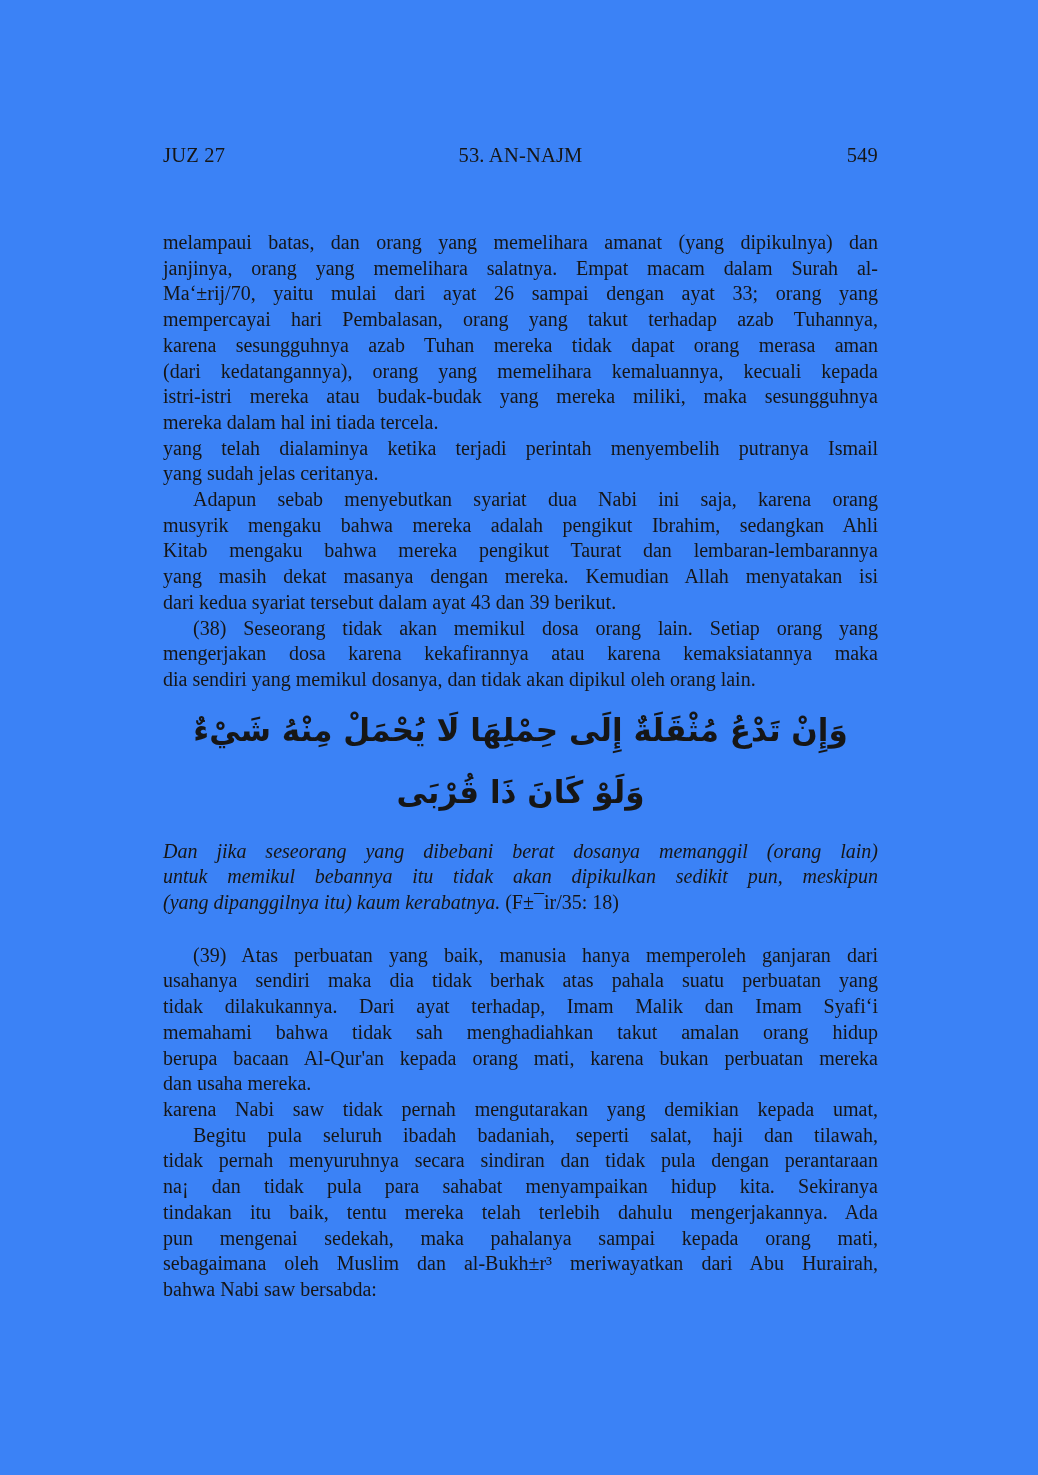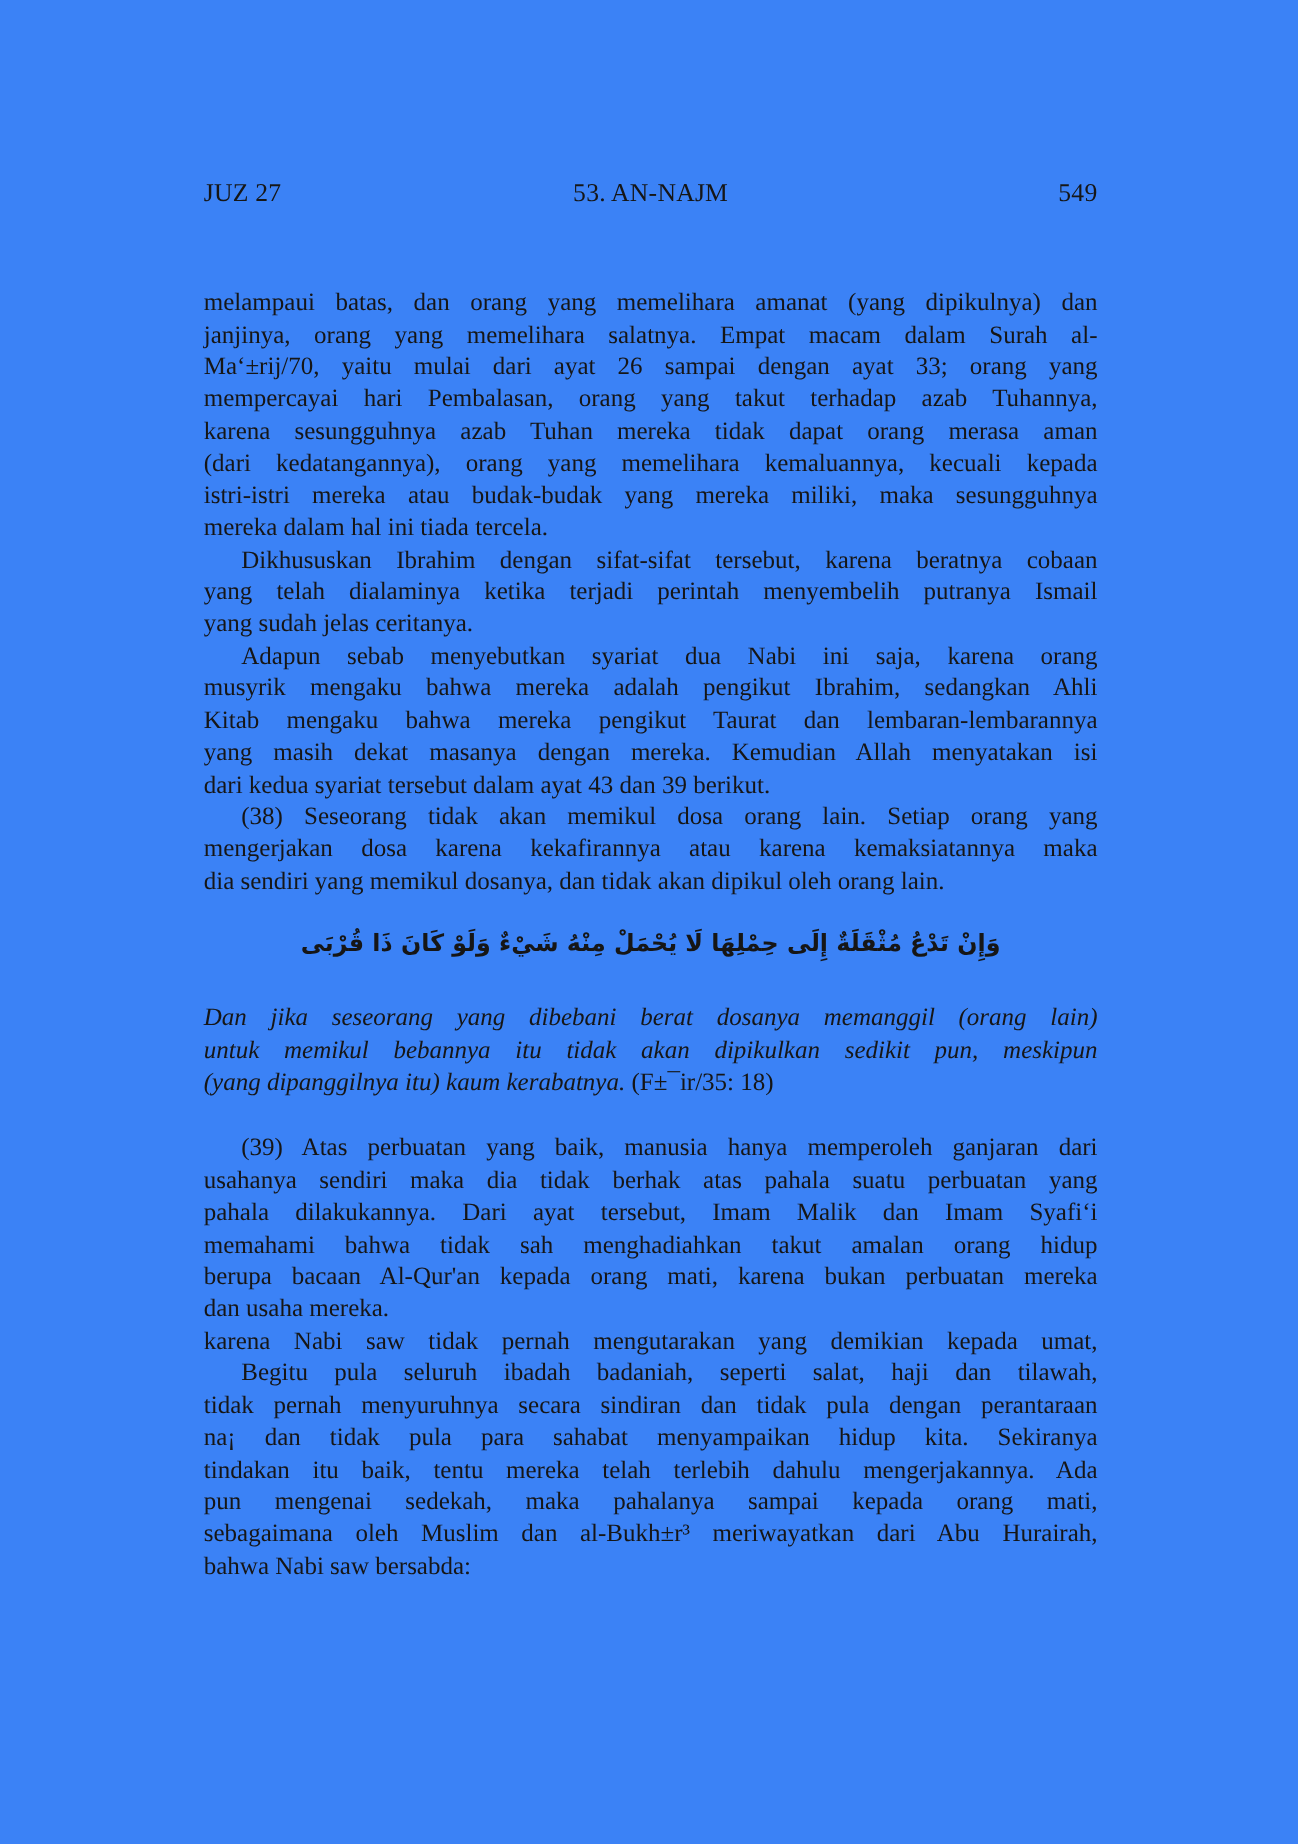--- a/index.html
+++ b/index.html
@@ -43,21 +43,21 @@
   }
   .line.last { text-align-last: left; }
   .line.indent { text-indent: 30px; }
   .line .roman { font-style: normal; }
   .line .it    { }
   .arabic {
     direction: rtl;
     text-align: center;
     font-family: "DejaVu Sans", sans-serif;
     font-weight: bold;
-    font-size: 19px;
+    font-size: 31px;
     line-height: 62px;
     margin: 6px 0 16px 0;
     text-align-last: center;
   }
 </style>
 </head>
 <body>
 
 <div class="page">
   <div class="header">
@@ -70,21 +70,20 @@
         <div class="line">melampaui batas, dan orang yang memelihara amanat (yang dipikulnya) dan</div>
         <div class="line">janjinya, orang yang memelihara salatnya. Empat macam dalam Surah al-</div>
         <div class="line">Ma‘±rij/70, yaitu mulai dari ayat 26 sampai dengan ayat 33; orang yang</div>
         <div class="line">mempercayai hari Pembalasan, orang yang takut terhadap azab Tuhannya,</div>
         <div class="line">karena sesungguhnya azab Tuhan mereka tidak dapat orang merasa aman</div>
         <div class="line">(dari kedatangannya), orang yang memelihara kemaluannya, kecuali kepada</div>
         <div class="line">istri-istri mereka atau budak-budak yang mereka miliki, maka sesungguhnya</div>
         <div class="line last">mereka dalam hal ini tiada tercela.</div>
       </div>
       <div class="para">
-        <div class="line indent">Dikhususkan Ibrahim dengan sifat-sifat tersebut, karena beratnya cobaan</div>
         <div class="line">yang telah dialaminya ketika terjadi perintah menyembelih putranya Ismail</div>
         <div class="line last">yang sudah jelas ceritanya.</div>
       </div>
       <div class="para">
         <div class="line indent">Adapun sebab menyebutkan syariat dua Nabi ini saja, karena orang</div>
         <div class="line">musyrik mengaku bahwa mereka adalah pengikut Ibrahim, sedangkan Ahli</div>
         <div class="line">Kitab mengaku bahwa mereka pengikut Taurat dan lembaran-lembarannya</div>
         <div class="line">yang masih dekat masanya dengan mereka. Kemudian Allah menyatakan isi</div>
         <div class="line last">dari kedua syariat tersebut dalam ayat 43 dan 39 berikut.</div>
       </div>
@@ -95,21 +94,21 @@
       </div>
       <div class="arabic">وَإِنْ تَدْعُ مُثْقَلَةٌ إِلَى حِمْلِهَا لَا يُحْمَلْ مِنْهُ شَيْءٌ وَلَوْ كَانَ ذَا قُرْبَى</div>
       <div class="para italic">
         <div class="line">Dan jika seseorang yang dibebani berat dosanya memanggil (orang lain)</div>
         <div class="line">untuk memikul bebannya itu tidak akan dipikulkan sedikit pun, meskipun</div>
         <div class="line last"><span class="it">(yang dipanggilnya itu) kaum kerabatnya. </span><span class="roman">(F±¯ir/35: 18)</span></div>
       </div>
       <div class="para space-before">
         <div class="line indent">(39) Atas perbuatan yang baik, manusia hanya memperoleh ganjaran dari</div>
         <div class="line">usahanya sendiri maka dia tidak berhak atas pahala suatu perbuatan yang</div>
-        <div class="line">pahala dilakukannya. Dari ayat tersebut, Imam Malik dan Imam Syafi‘i</div>
+        <div class="line">tidak dilakukannya. Dari ayat terhadap, Imam Malik dan Imam Syafi‘i</div>
         <div class="line">memahami bahwa tidak sah menghadiahkan takut amalan orang hidup</div>
         <div class="line">berupa bacaan Al-Qur'an kepada orang mati, karena bukan perbuatan mereka</div>
         <div class="line last">dan usaha mereka.</div>
       </div>
       <div class="para">
         <div class="line">karena Nabi saw tidak pernah mengutarakan yang demikian kepada umat,</div>
         <div class="line indent">Begitu pula seluruh ibadah badaniah, seperti salat, haji dan tilawah,</div>
         <div class="line">tidak pernah menyuruhnya secara sindiran dan tidak pula dengan perantaraan</div>
         <div class="line"><span class="it">na¡</span><span class="roman"> dan tidak pula para sahabat menyampaikan hidup kita. Sekiranya</span></div>
         <div class="line">tindakan itu baik, tentu mereka telah terlebih dahulu mengerjakannya. Ada</div>

